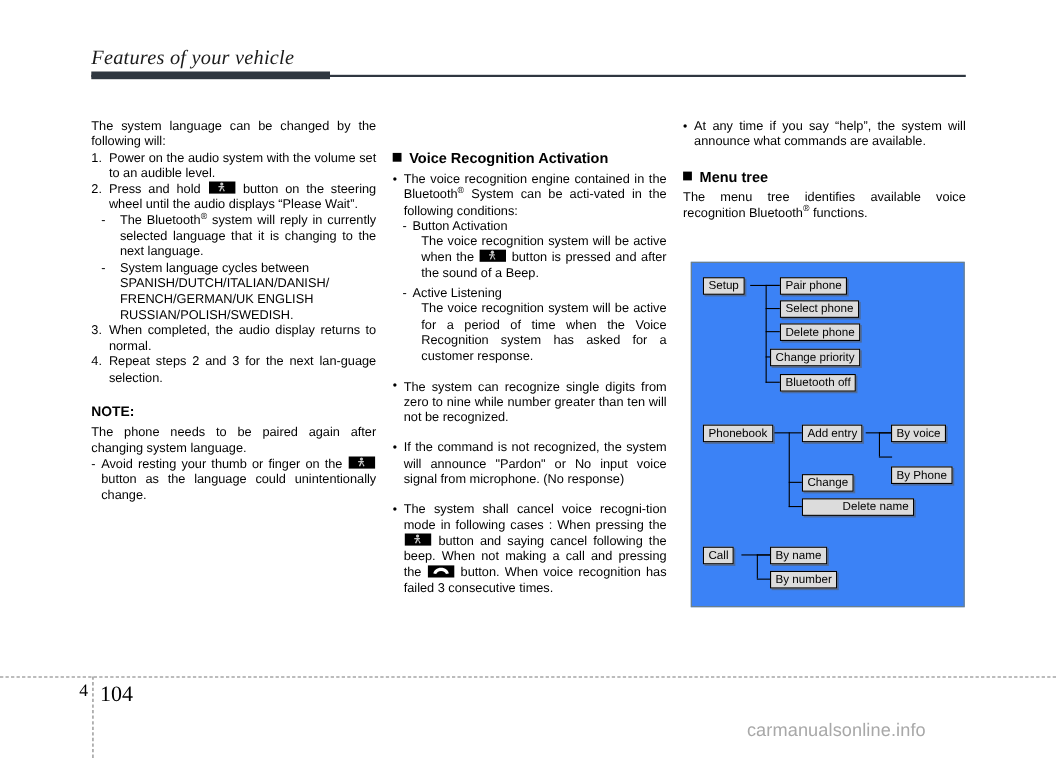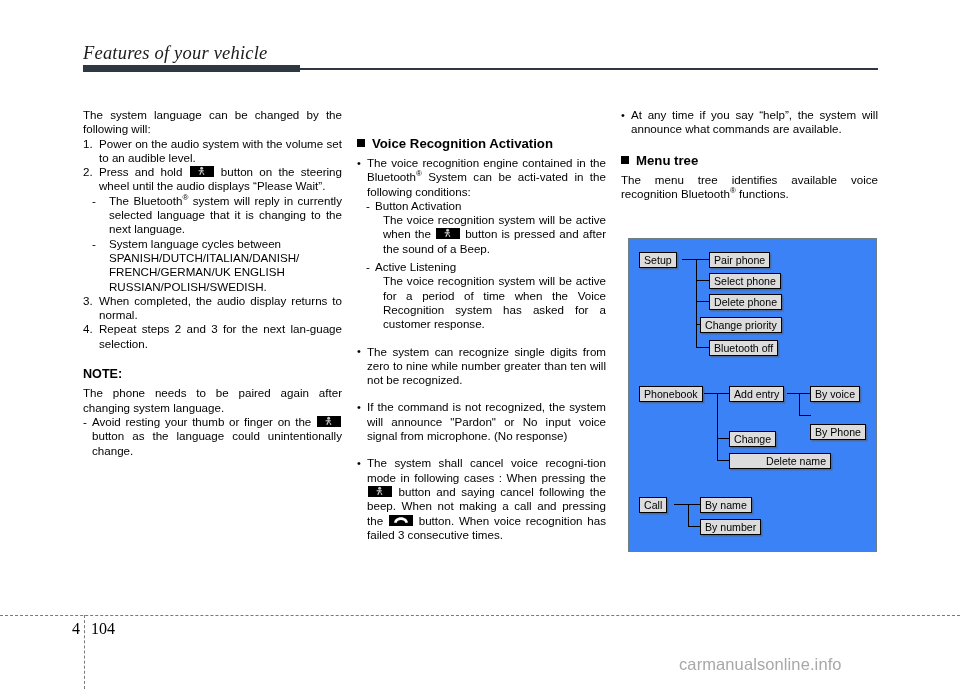--- a/index.html
+++ b/index.html
@@ -221,21 +221,21 @@
     text-align: right;
     font-family: "Liberation Serif", serif;
     font-size: 16px;
     color: #000;
   }
   #footer-page {
     position: absolute;
     left: 91px;
     top: 620px;
     font-family: "Liberation Serif", serif;
-    font-size: 16px;
+    font-size: 20px;
     color: #000;
     text-align: right;
   }
   #watermark {
     position: absolute;
     left: 679px;
     top: 655px;
     font-size: 16.5px;
     color: #a8a8a8;
     letter-spacing: 0.1px;

